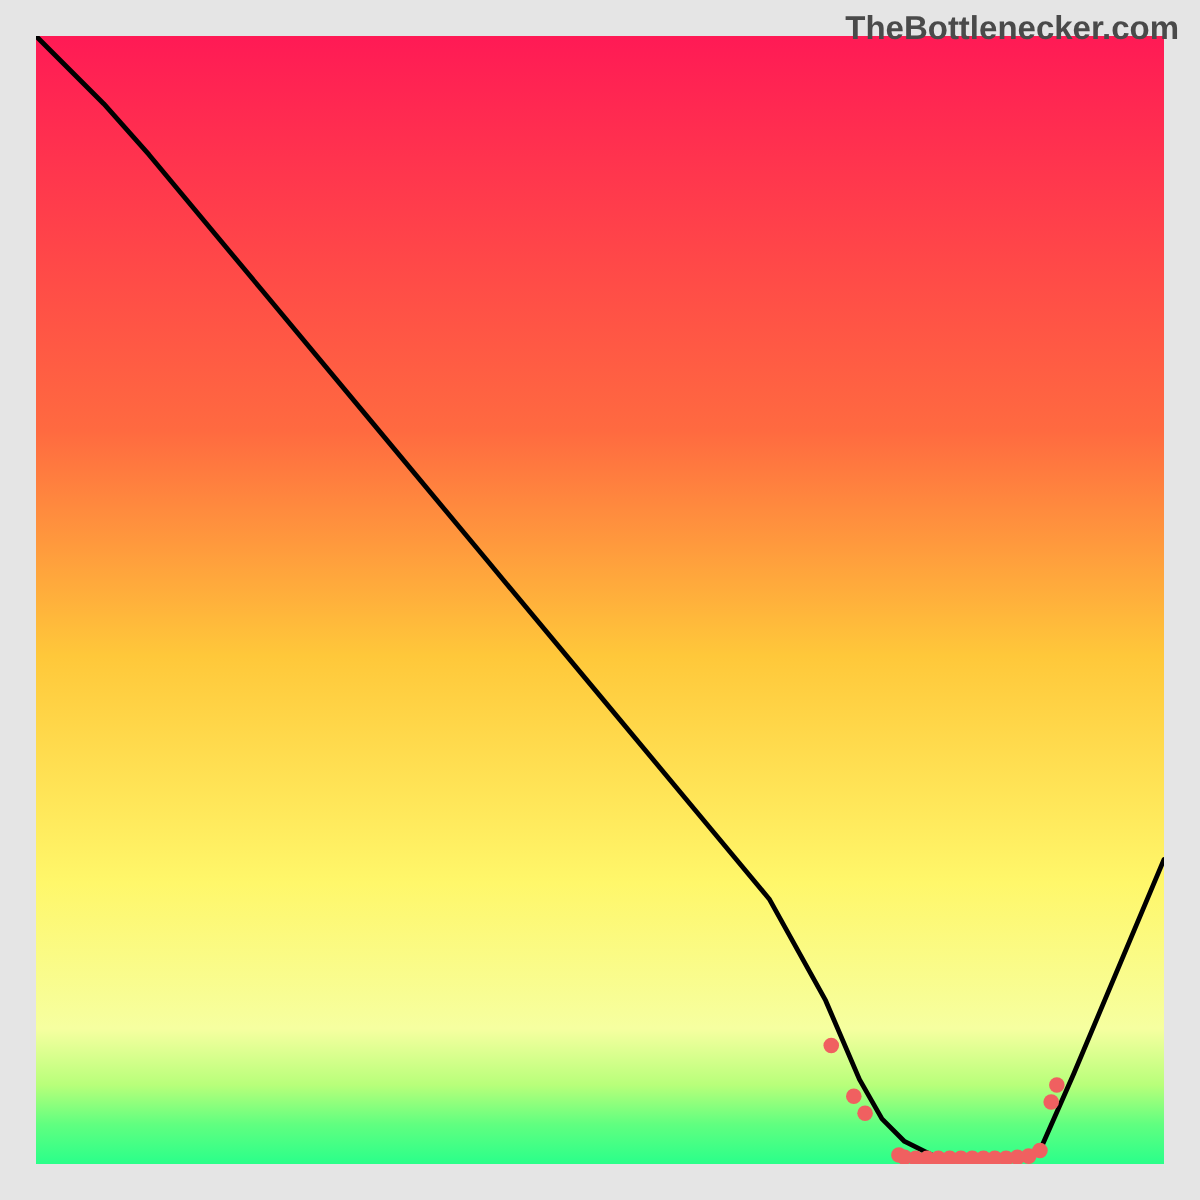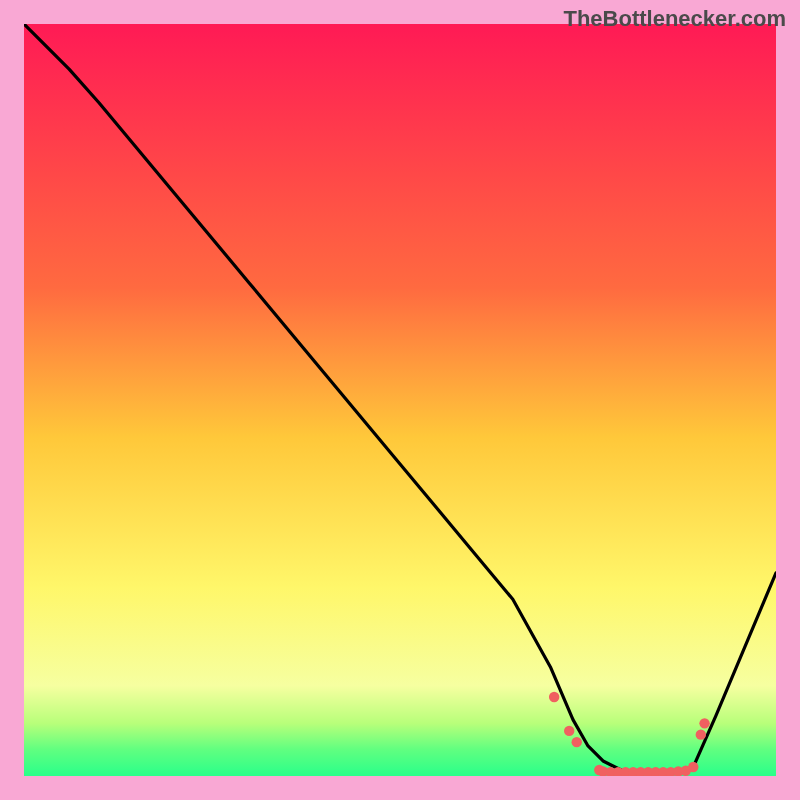--- a/index.html
+++ b/index.html
@@ -8,21 +8,21 @@
     background: #000;
     width: 800px;
     height: 800px;
     overflow: hidden;
     font-family: Arial, Helvetica, sans-serif;
   }
   .frame {
     width: 800px;
     height: 800px;
     position: relative;
-    background: #f9a8d4;
+    background: #e5e5e5;
   }
   .watermark {
     position: absolute;
     top: 6px;
     right: 14px;
     color: #4a4a4a;
     font-size: 22px;
     font-weight: 600;
     z-index: 10;
     pointer-events: none;

